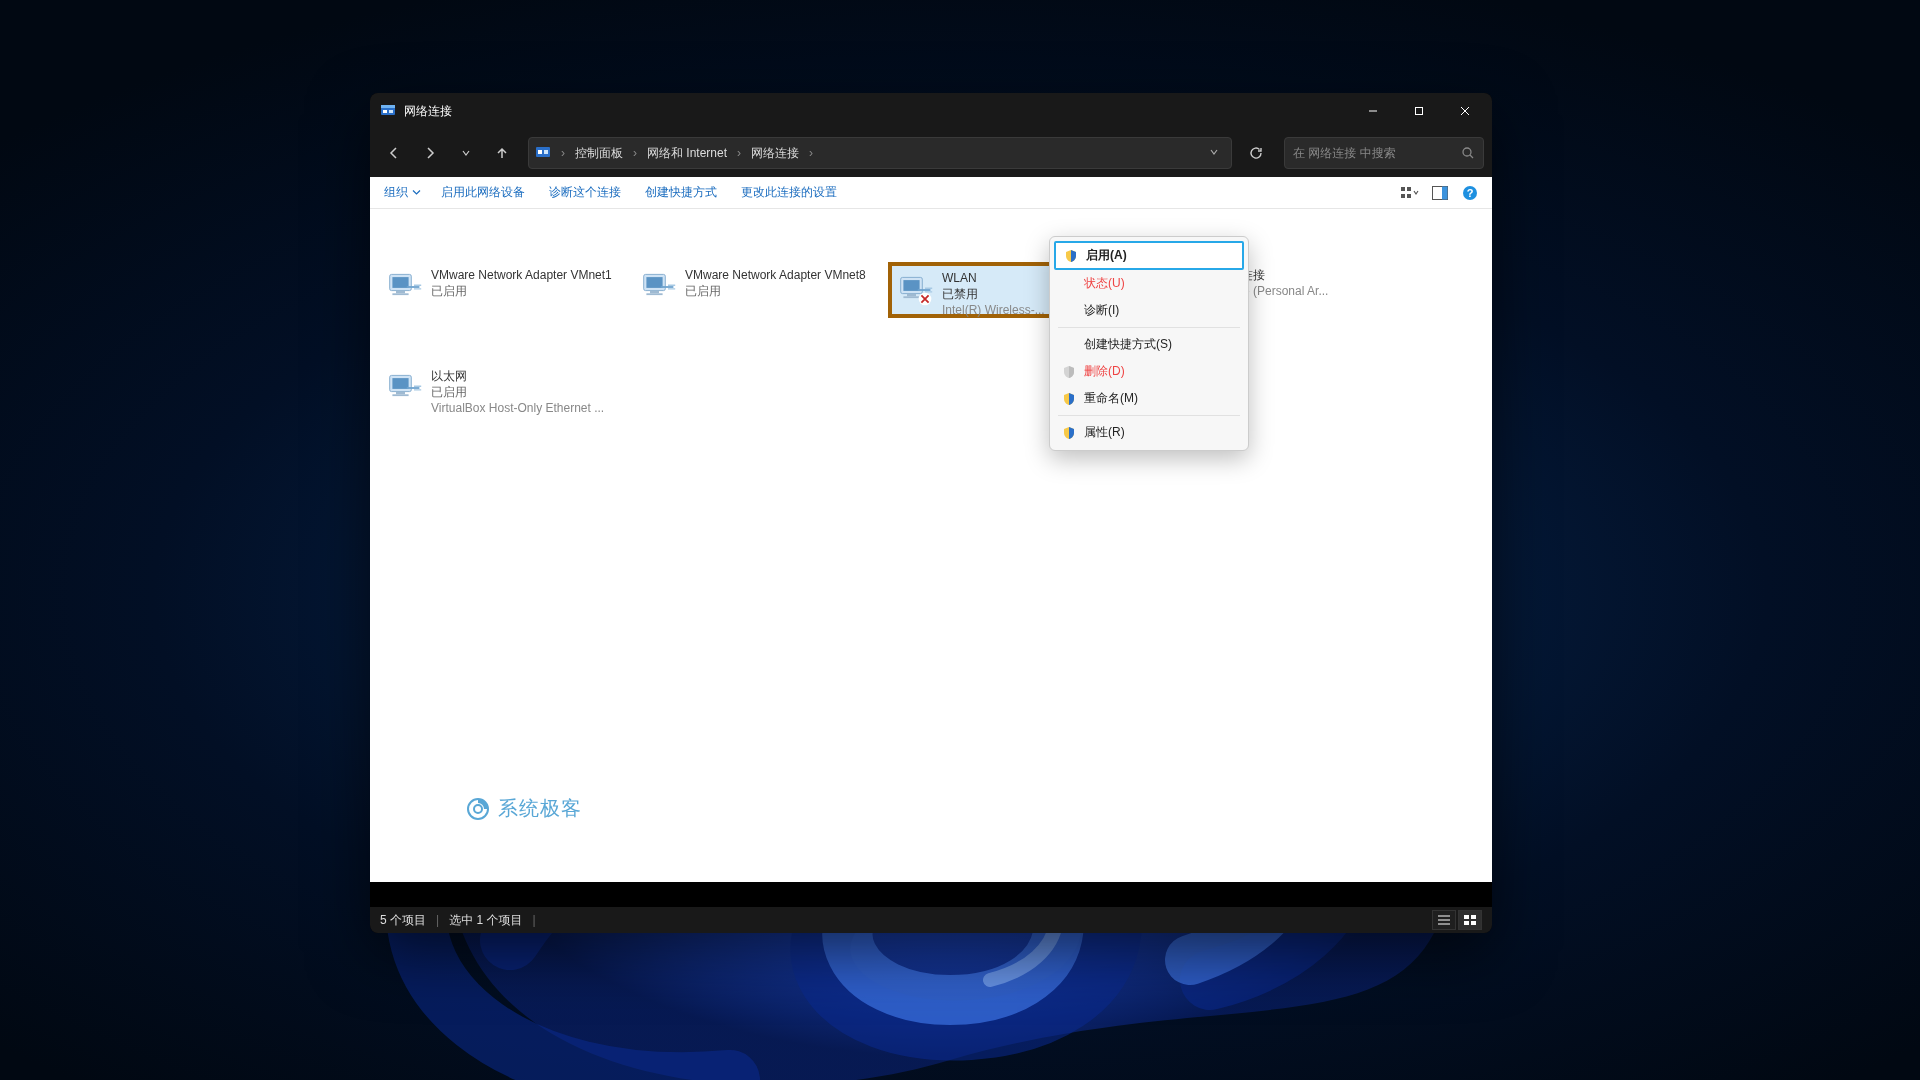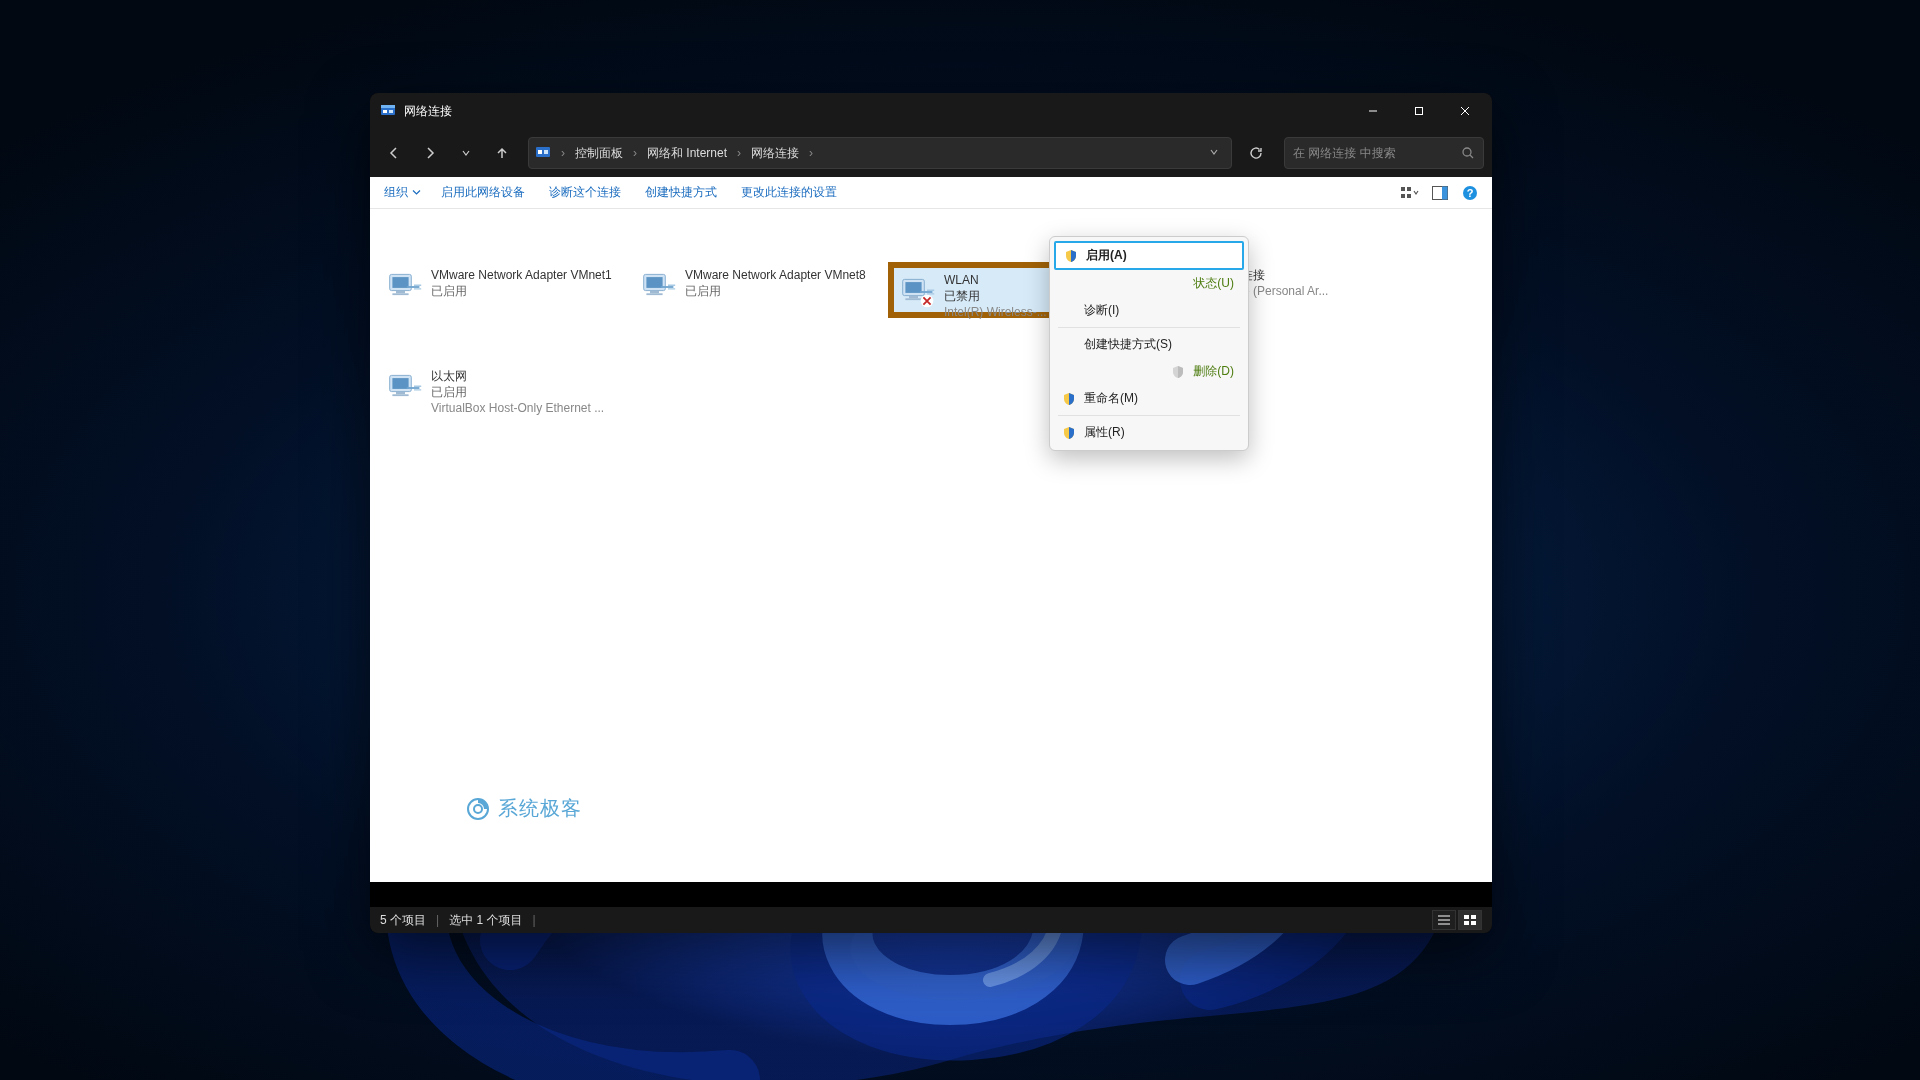--- a/index.html
+++ b/index.html
@@ -68,21 +68,21 @@
   .content {
     flex:1; background:#fff; position:relative;
     padding: 8px 10px; overflow:hidden;
   }
   .adapters { display:flex; flex-wrap:wrap; gap:0; align-content:flex-start; }
   .adapter {
     width: 254px; height: 56px;
     display:flex; align-items:flex-start; gap:8px;
     padding: 4px 6px; border:1px solid transparent;margin-top:45px;
   }
-  .adapter.selected { border:6px solid #a16207; background:#d6eaf8; }
+  .adapter.selected { border:4px solid #a16207; background:#d6eaf8; }
   .adapter-icon { width:36px; height:36px; flex-shrink:0; margin-top:2px; }
   .adapter-info { display:flex; flex-direction:column; line-height:1.35; min-width:0; }
   .a-name { color:#333; font-size:12px; white-space:nowrap; overflow:hidden; text-overflow:ellipsis; }
   .a-status { color:#666; font-size:12px; }
   .a-device { color:#888; font-size:12px; white-space:nowrap; overflow:hidden; text-overflow:ellipsis; }
   .adapter.selected .a-status { color:#333; }
 
   .watermark { position:absolute; left:96px; bottom:60px; display:flex; align-items:center; gap:8px; color:#59a7d6; font-size:20px; letter-spacing:1px; }
   .watermark svg { width:24px; height:24px; }
 
@@ -104,21 +104,21 @@
   }
   .ctxitem {
     display:flex; align-items:center; gap:8px;
     padding: 5px 14px 5px 12px; font-size:12px; color:#222;
     white-space:nowrap;
   }
   .ctxitem.highlight {
     background:#fff; margin:0 4px; border:2px solid #27a8e8; border-radius:2px;
     padding: 4px 10px 4px 8px; font-weight:600;
   }
-  .ctxitem.disabled { color:#4d7c0f;justify-content:flex-end; }
+  .ctxitem.disabled { color:#ef4444; }
   .ctxsep { height:1px; background:#e1e1e1; margin:3px 8px; }
   .shield { width:14px; height:14px; flex-shrink:0; display:inline-block; }
   .ctxitem .spacer { width:14px; height:14px; flex-shrink:0; }
 
 </style>
 </head>
 <body>
 
 <div class="bg-swirl">
 <svg viewBox="0 0 1260 680">

